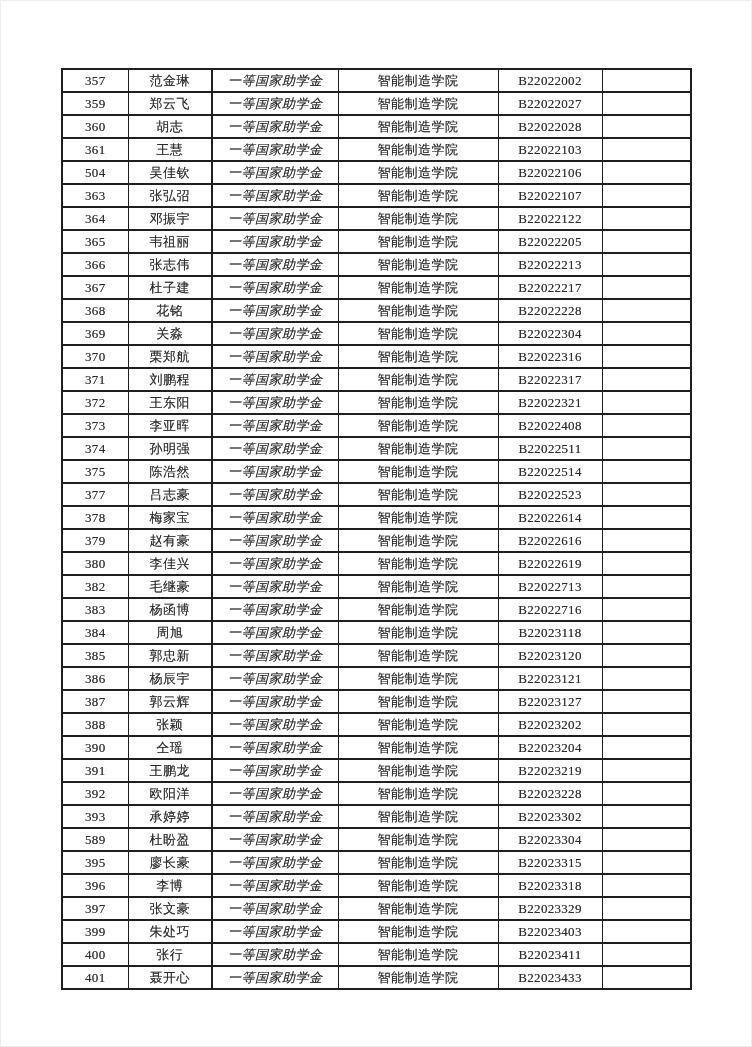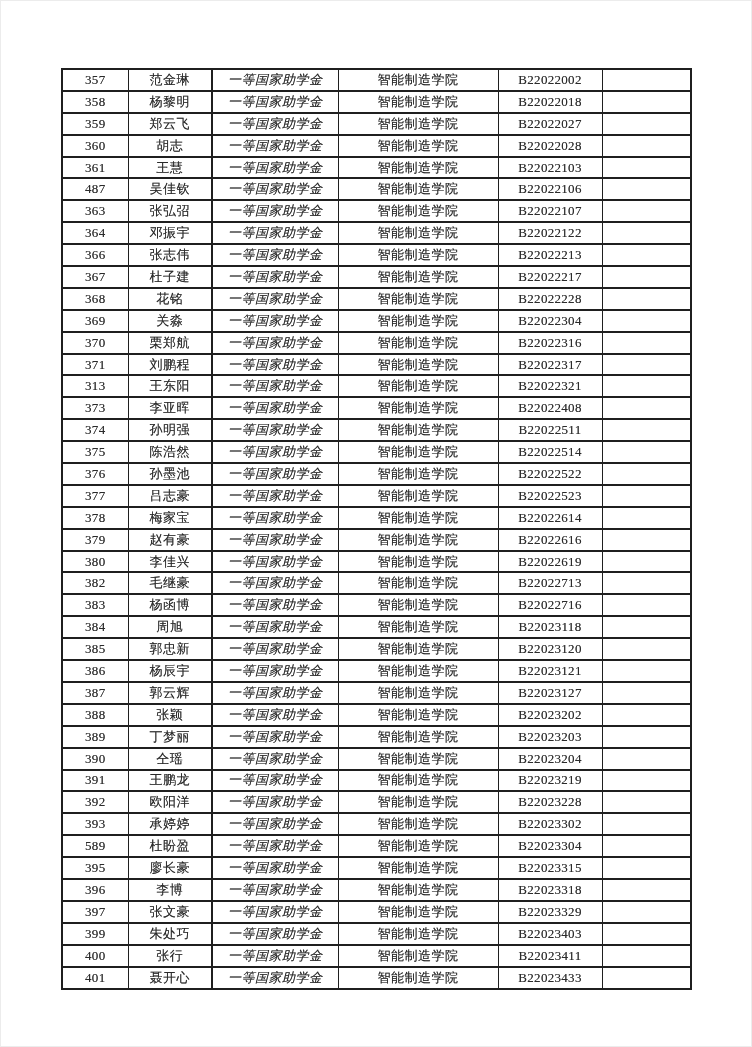--- a/index.html
+++ b/index.html
@@ -70,28 +70,20 @@
     <tbody>
         <tr>
           <td class="c-no">357</td>
           <td class="c-name">范金琳</td>
           <td class="c-grant">一等国家助学金</td>
           <td class="c-college">智能制造学院</td>
           <td class="c-id">B22022002</td>
           <td class="c-note"></td>
         </tr>
         <tr>
-          <td class="c-no">358</td>
-          <td class="c-name">杨黎明</td>
-          <td class="c-grant">一等国家助学金</td>
-          <td class="c-college">智能制造学院</td>
-          <td class="c-id">B22022018</td>
-          <td class="c-note"></td>
-        </tr>
-        <tr>
           <td class="c-no">359</td>
           <td class="c-name">郑云飞</td>
           <td class="c-grant">一等国家助学金</td>
           <td class="c-college">智能制造学院</td>
           <td class="c-id">B22022027</td>
           <td class="c-note"></td>
         </tr>
         <tr>
           <td class="c-no">360</td>
           <td class="c-name">胡志</td>
@@ -102,21 +94,21 @@
         </tr>
         <tr>
           <td class="c-no">361</td>
           <td class="c-name">王慧</td>
           <td class="c-grant">一等国家助学金</td>
           <td class="c-college">智能制造学院</td>
           <td class="c-id">B22022103</td>
           <td class="c-note"></td>
         </tr>
         <tr>
-          <td class="c-no">487</td>
+          <td class="c-no">504</td>
           <td class="c-name">吴佳钦</td>
           <td class="c-grant">一等国家助学金</td>
           <td class="c-college">智能制造学院</td>
           <td class="c-id">B22022106</td>
           <td class="c-note"></td>
         </tr>
         <tr>
           <td class="c-no">363</td>
           <td class="c-name">张弘弨</td>
           <td class="c-grant">一等国家助学金</td>
@@ -126,20 +118,28 @@
         </tr>
         <tr>
           <td class="c-no">364</td>
           <td class="c-name">邓振宇</td>
           <td class="c-grant">一等国家助学金</td>
           <td class="c-college">智能制造学院</td>
           <td class="c-id">B22022122</td>
           <td class="c-note"></td>
         </tr>
         <tr>
+          <td class="c-no">365</td>
+          <td class="c-name">韦祖丽</td>
+          <td class="c-grant">一等国家助学金</td>
+          <td class="c-college">智能制造学院</td>
+          <td class="c-id">B22022205</td>
+          <td class="c-note"></td>
+        </tr>
+        <tr>
           <td class="c-no">366</td>
           <td class="c-name">张志伟</td>
           <td class="c-grant">一等国家助学金</td>
           <td class="c-college">智能制造学院</td>
           <td class="c-id">B22022213</td>
           <td class="c-note"></td>
         </tr>
         <tr>
           <td class="c-no">367</td>
           <td class="c-name">杜子建</td>
@@ -174,21 +174,21 @@
         </tr>
         <tr>
           <td class="c-no">371</td>
           <td class="c-name">刘鹏程</td>
           <td class="c-grant">一等国家助学金</td>
           <td class="c-college">智能制造学院</td>
           <td class="c-id">B22022317</td>
           <td class="c-note"></td>
         </tr>
         <tr>
-          <td class="c-no">313</td>
+          <td class="c-no">372</td>
           <td class="c-name">王东阳</td>
           <td class="c-grant">一等国家助学金</td>
           <td class="c-college">智能制造学院</td>
           <td class="c-id">B22022321</td>
           <td class="c-note"></td>
         </tr>
         <tr>
           <td class="c-no">373</td>
           <td class="c-name">李亚晖</td>
           <td class="c-grant">一等国家助学金</td>
@@ -206,28 +206,20 @@
         </tr>
         <tr>
           <td class="c-no">375</td>
           <td class="c-name">陈浩然</td>
           <td class="c-grant">一等国家助学金</td>
           <td class="c-college">智能制造学院</td>
           <td class="c-id">B22022514</td>
           <td class="c-note"></td>
         </tr>
         <tr>
-          <td class="c-no">376</td>
-          <td class="c-name">孙墨池</td>
-          <td class="c-grant">一等国家助学金</td>
-          <td class="c-college">智能制造学院</td>
-          <td class="c-id">B22022522</td>
-          <td class="c-note"></td>
-        </tr>
-        <tr>
           <td class="c-no">377</td>
           <td class="c-name">吕志豪</td>
           <td class="c-grant">一等国家助学金</td>
           <td class="c-college">智能制造学院</td>
           <td class="c-id">B22022523</td>
           <td class="c-note"></td>
         </tr>
         <tr>
           <td class="c-no">378</td>
           <td class="c-name">梅家宝</td>
@@ -299,28 +291,20 @@
           <td class="c-college">智能制造学院</td>
           <td class="c-id">B22023127</td>
           <td class="c-note"></td>
         </tr>
         <tr>
           <td class="c-no">388</td>
           <td class="c-name">张颖</td>
           <td class="c-grant">一等国家助学金</td>
           <td class="c-college">智能制造学院</td>
           <td class="c-id">B22023202</td>
-          <td class="c-note"></td>
-        </tr>
-        <tr>
-          <td class="c-no">389</td>
-          <td class="c-name">丁梦丽</td>
-          <td class="c-grant">一等国家助学金</td>
-          <td class="c-college">智能制造学院</td>
-          <td class="c-id">B22023203</td>
           <td class="c-note"></td>
         </tr>
         <tr>
           <td class="c-no">390</td>
           <td class="c-name">仝瑶</td>
           <td class="c-grant">一等国家助学金</td>
           <td class="c-college">智能制造学院</td>
           <td class="c-id">B22023204</td>
           <td class="c-note"></td>
         </tr>

